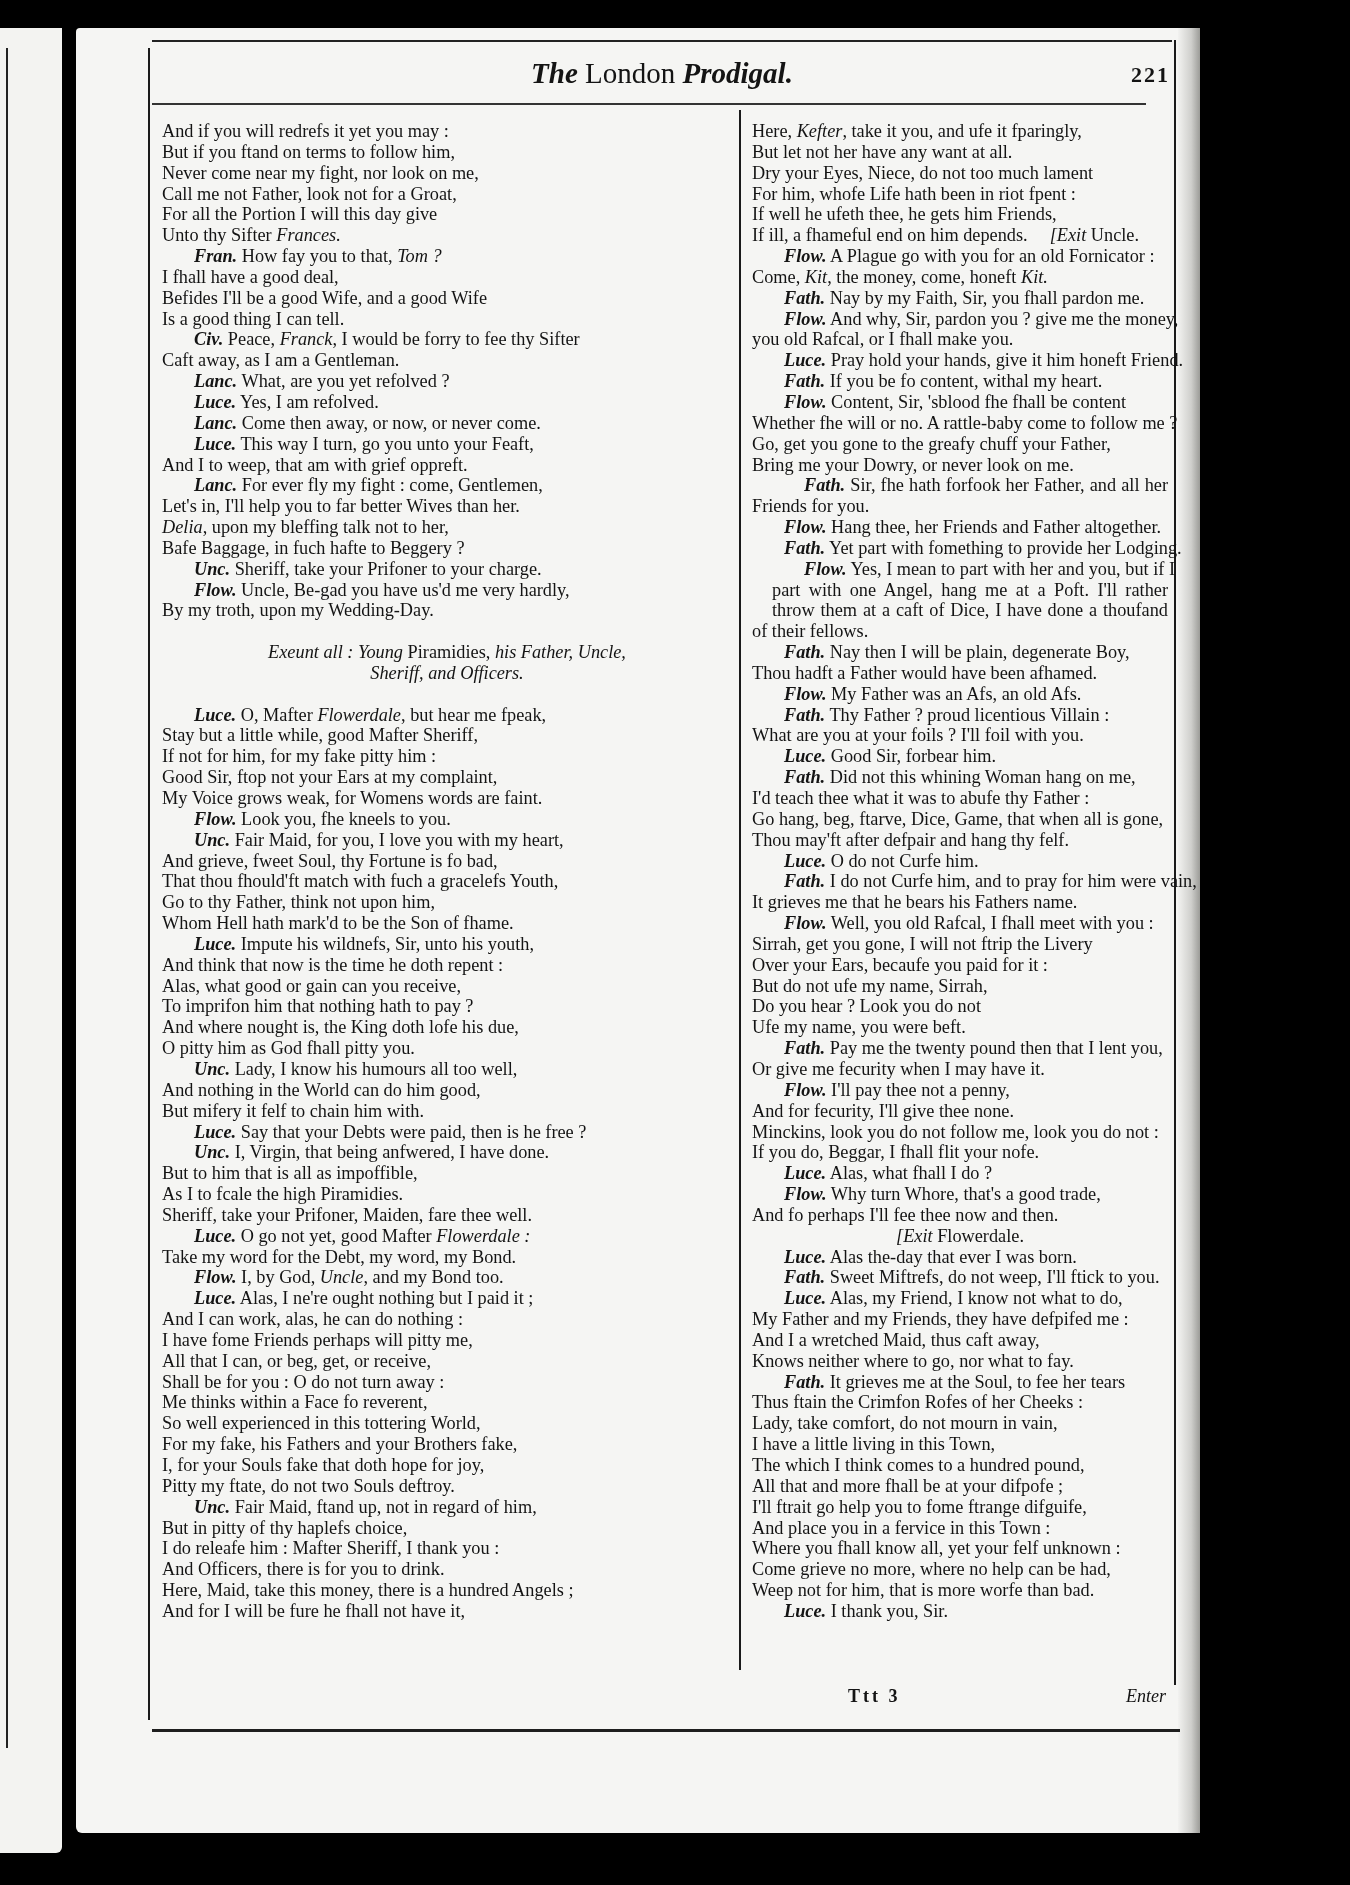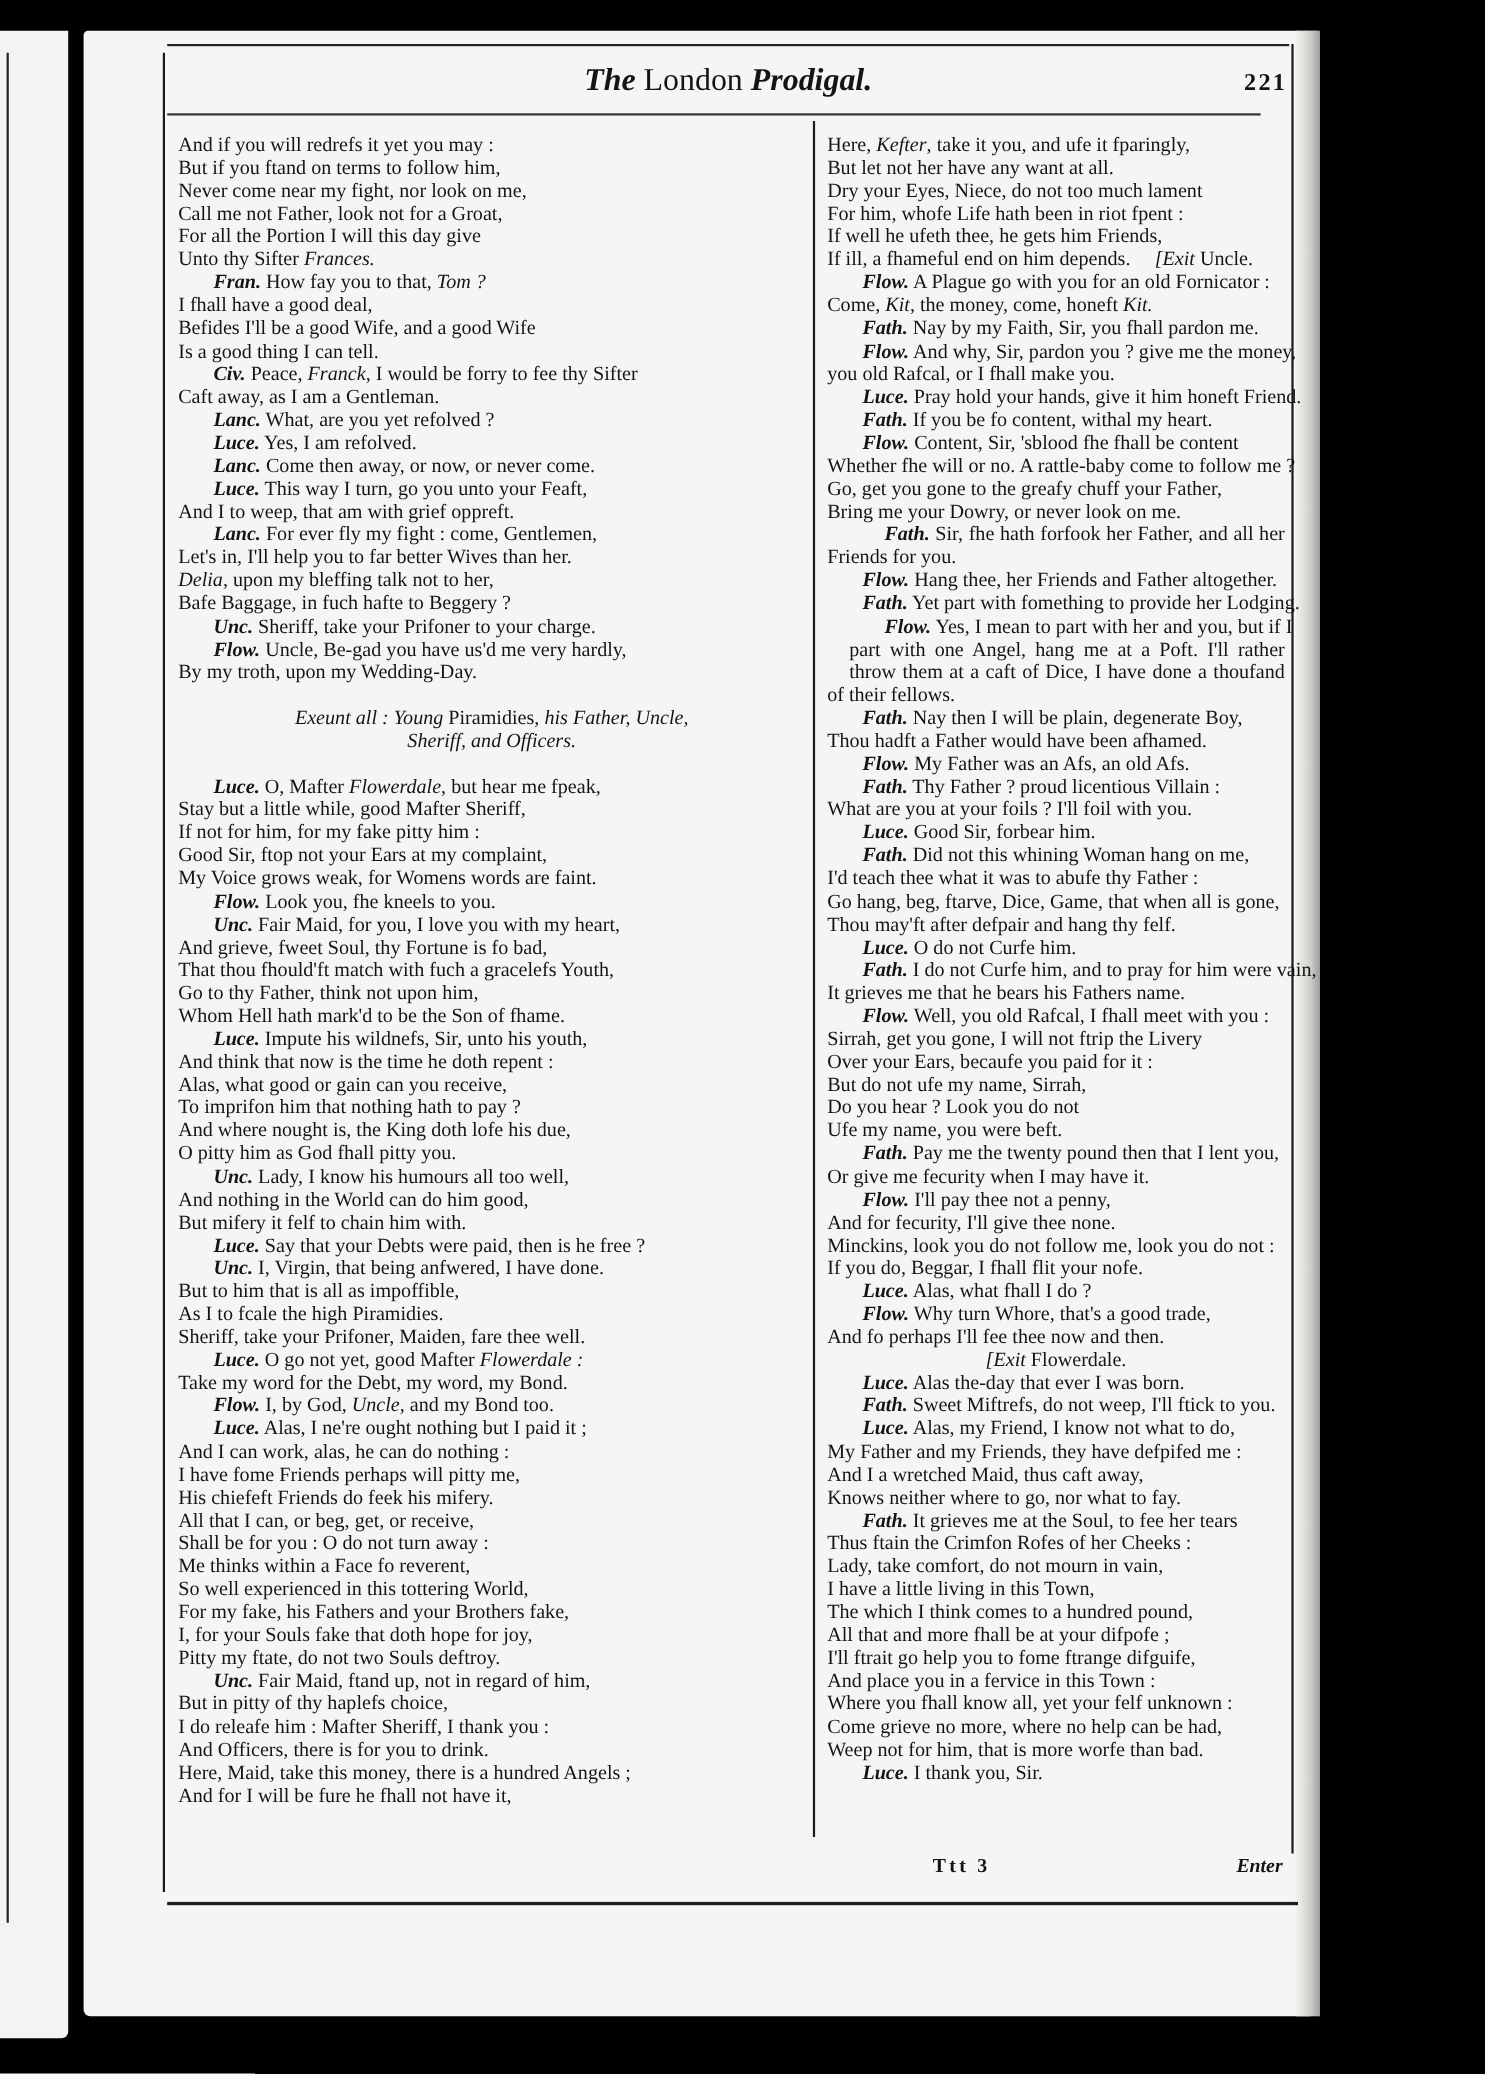--- a/index.html
+++ b/index.html
@@ -28,21 +28,21 @@
   .ln { display:block; height:20.85px; }
   .ln.indent { padding-left:32px; }
   .ln.center { text-align:center; }
   .ln.right-align { text-align:center; }
   .ln.blank { height:20.85px; }
   .ln.justify { text-align:justify; text-align-last:justify;margin-left:20px; }
   .sp { font-style:italic; font-weight:bold; }
   .it { font-style:italic; }
   .catch { position:absolute; top:1646px; font-size:18px; }
   .catch.signature { left:700px; letter-spacing:3px; font-weight:bold; }
-  .catch.word { right:10px; font-style:italic; font-weight:bold; }
+  .catch.word { right:10px; font-style:italic; font-weight:normal; }
 </style>
 </head>
 <body>
 
 <div class="left-page">
   <div class="rule"></div>
 </div>
 
 <div class="main-page">
   <div class="edge-shade"></div>
@@ -112,21 +112,20 @@
         <div class="ln indent"><span class="sp">Unc.</span><span> I, Virgin, that being anfwered, I have done.</span></div>
         <div class="ln"><span>But to him that is all as impoffible,</span></div>
         <div class="ln"><span>As I to fcale the high Piramidies.</span></div>
         <div class="ln"><span>Sheriff, take your Prifoner, Maiden, fare thee well.</span></div>
         <div class="ln indent"><span class="sp">Luce.</span><span> O go not yet, good Mafter </span><span class="it">Flowerdale :</span></div>
         <div class="ln"><span>Take my word for the Debt, my word, my Bond.</span></div>
         <div class="ln indent"><span class="sp">Flow.</span><span> I, by God, </span><span class="it">Uncle</span><span>, and my Bond too.</span></div>
         <div class="ln indent"><span class="sp">Luce.</span><span> Alas, I ne're ought nothing but I paid it ;</span></div>
         <div class="ln"><span>And I can work, alas, he can do nothing :</span></div>
         <div class="ln"><span>I have fome Friends perhaps will pitty me,</span></div>
-        <div class="ln"><span>His chiefeft Friends do feek his mifery.</span></div>
         <div class="ln"><span>All that I can, or beg, get, or receive,</span></div>
         <div class="ln"><span>Shall be for you : O do not turn away :</span></div>
         <div class="ln"><span>Me thinks within a Face fo reverent,</span></div>
         <div class="ln"><span>So well experienced in this tottering World,</span></div>
         <div class="ln"><span>For my fake, his Fathers and your Brothers fake,</span></div>
         <div class="ln"><span>I, for your Souls fake that doth hope for joy,</span></div>
         <div class="ln"><span>Pitty my ftate, do not two Souls deftroy.</span></div>
         <div class="ln indent"><span class="sp">Unc.</span><span> Fair Maid, ftand up, not in regard of him,</span></div>
         <div class="ln"><span>But in pitty of thy haplefs choice,</span></div>
         <div class="ln"><span>I do releafe him : Mafter Sheriff, I thank you :</span></div>

